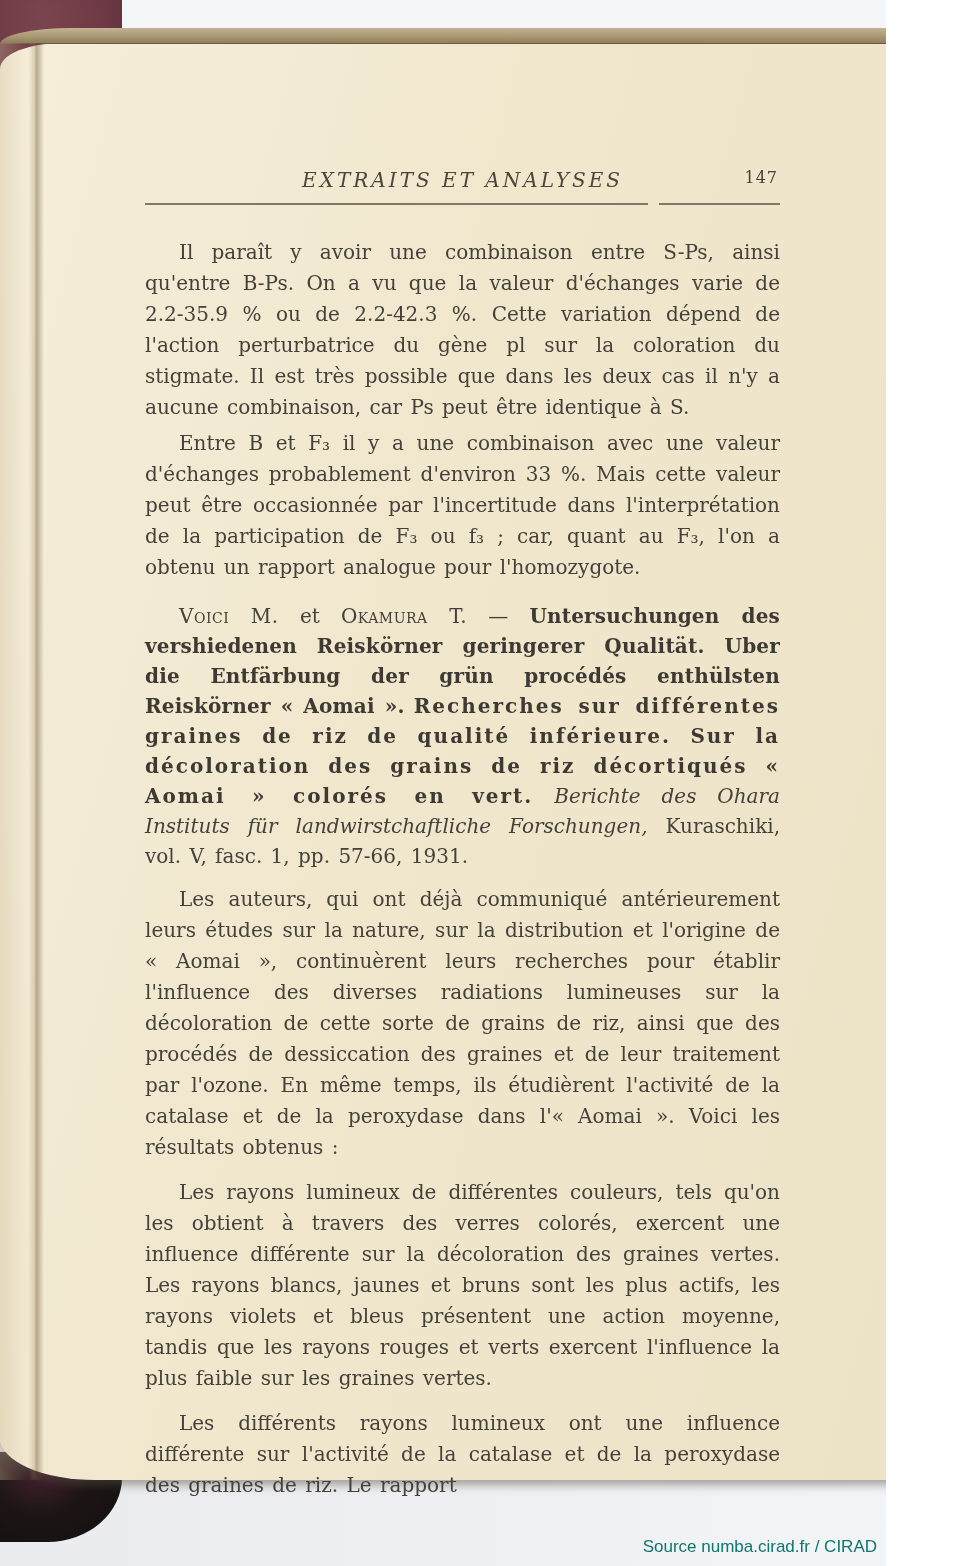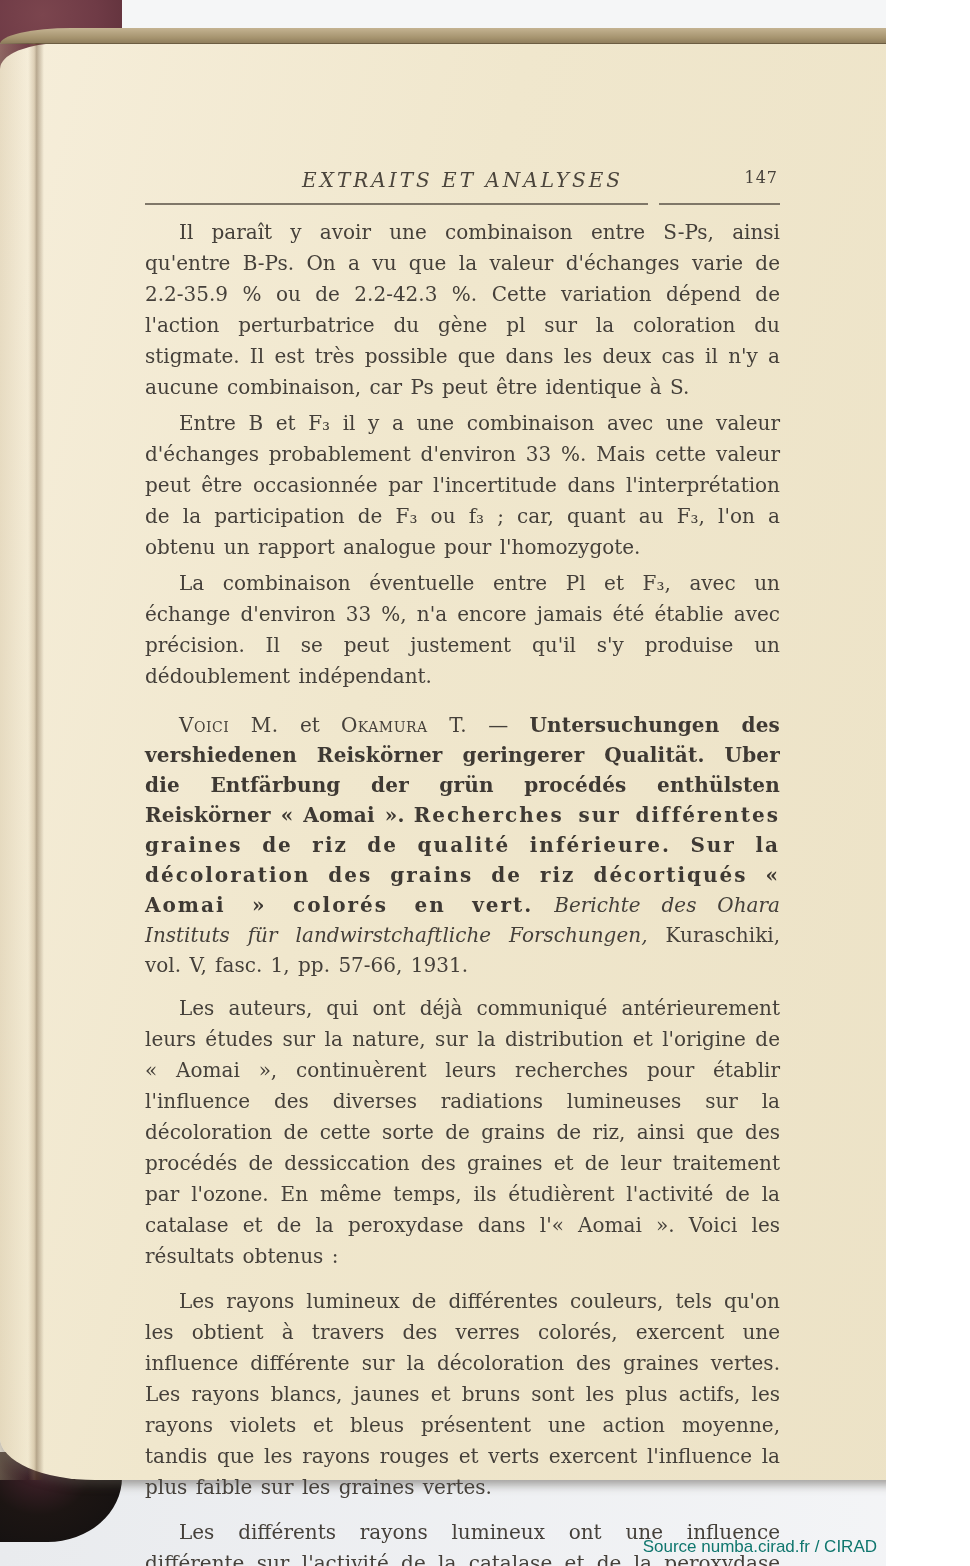--- a/index.html
+++ b/index.html
@@ -47,21 +47,21 @@
   .running-head{position:relative;height:26px;}
   .head-title{position:absolute;left:0;right:0;text-align:center;font-style:italic;
         font-size:20px;letter-spacing:3px;color:#4b453c;}
   .head-number{position:absolute;right:2px;top:0;font-size:16px;letter-spacing:1px;}
   .rule{margin-top:9px;height:2px;
         background:linear-gradient(to right,#6b6356 0 503px,rgba(0,0,0,0) 503px 514px,#6b6356 514px 100%);
         opacity:.85;}
 
   .para{margin:5px 0;font-size:20px;line-height:31px;text-align:justify;
         text-indent:34px;word-spacing:2px;}
-  .para.first{margin-top:12px;}
+  .para.first{margin-top:32px;}
   .para.gap-top{margin-top:14px;}
   .citation{margin:18px 0 13px;font-size:20px;line-height:30px;text-align:justify;
         text-indent:34px;word-spacing:2px;}
   .sc{font-variant:small-caps;letter-spacing:.5px;}
   .b-de{font-weight:bold;letter-spacing:.2px;color:#3e3933;}
   .b-fr{font-weight:bold;letter-spacing:2px;word-spacing:5px;color:#3e3933;}
   .it{font-style:italic;}
 
   .credit{position:absolute;right:9px;top:1537px;z-index:5;
         font-family:"Liberation Sans",sans-serif;font-size:17px;color:#0f766e;}
@@ -84,21 +84,20 @@
 
       <div class="running-head">
         <div class="head-title">EXTRAITS ET ANALYSES</div>
         <div class="head-number">147</div>
       </div>
 
       <div class="rule"></div>
 
       <p class="para first">Il paraît y avoir une combinaison entre S-Ps, ainsi qu'entre B-Ps. On a vu que la valeur d'échanges varie de 2.2-35.9 % ou de 2.2-42.3 %. Cette variation dépend de l'action perturbatrice du gène pl sur la coloration du stigmate. Il est très possible que dans les deux cas il n'y a aucune combinaison, car Ps peut être identique à S.</p>
       <p class="para">Entre B et F₃ il y a une combinaison avec une valeur d'échanges probablement d'environ 33 %. Mais cette valeur peut être occasionnée par l'incertitude dans l'interprétation de la participation de F₃ ou f₃ ; car, quant au F₃, l'on a obtenu un rapport analogue pour l'homozygote.</p>
-      <p class="para">La combinaison éventuelle entre Pl et F₃, avec un échange d'environ 33 %, n'a encore jamais été établie avec précision. Il se peut justement qu'il s'y produise un dédoublement indépendant.</p>
 
       <p class="citation">
         <span class="sc">Voici M.</span>
         <span>et</span>
         <span class="sc">Okamura T.</span>
         <span>—</span>
         <span class="b-de">Untersuchungen des vershiedenen Reiskörner geringerer Qualität. Uber die Entfärbung der grün procédés enthülsten Reiskörner « Aomai ».</span>
         <span class="b-fr">Recherches sur différentes graines de riz de qualité inférieure. Sur la décoloration des grains de riz décortiqués « Aomai » colorés en vert.</span>
         <span class="it">Berichte des Ohara Instituts für landwirstchaftliche Forschungen,</span>
         <span>Kuraschiki, vol. V, fasc. 1, pp. 57-66, 1931.</span>

